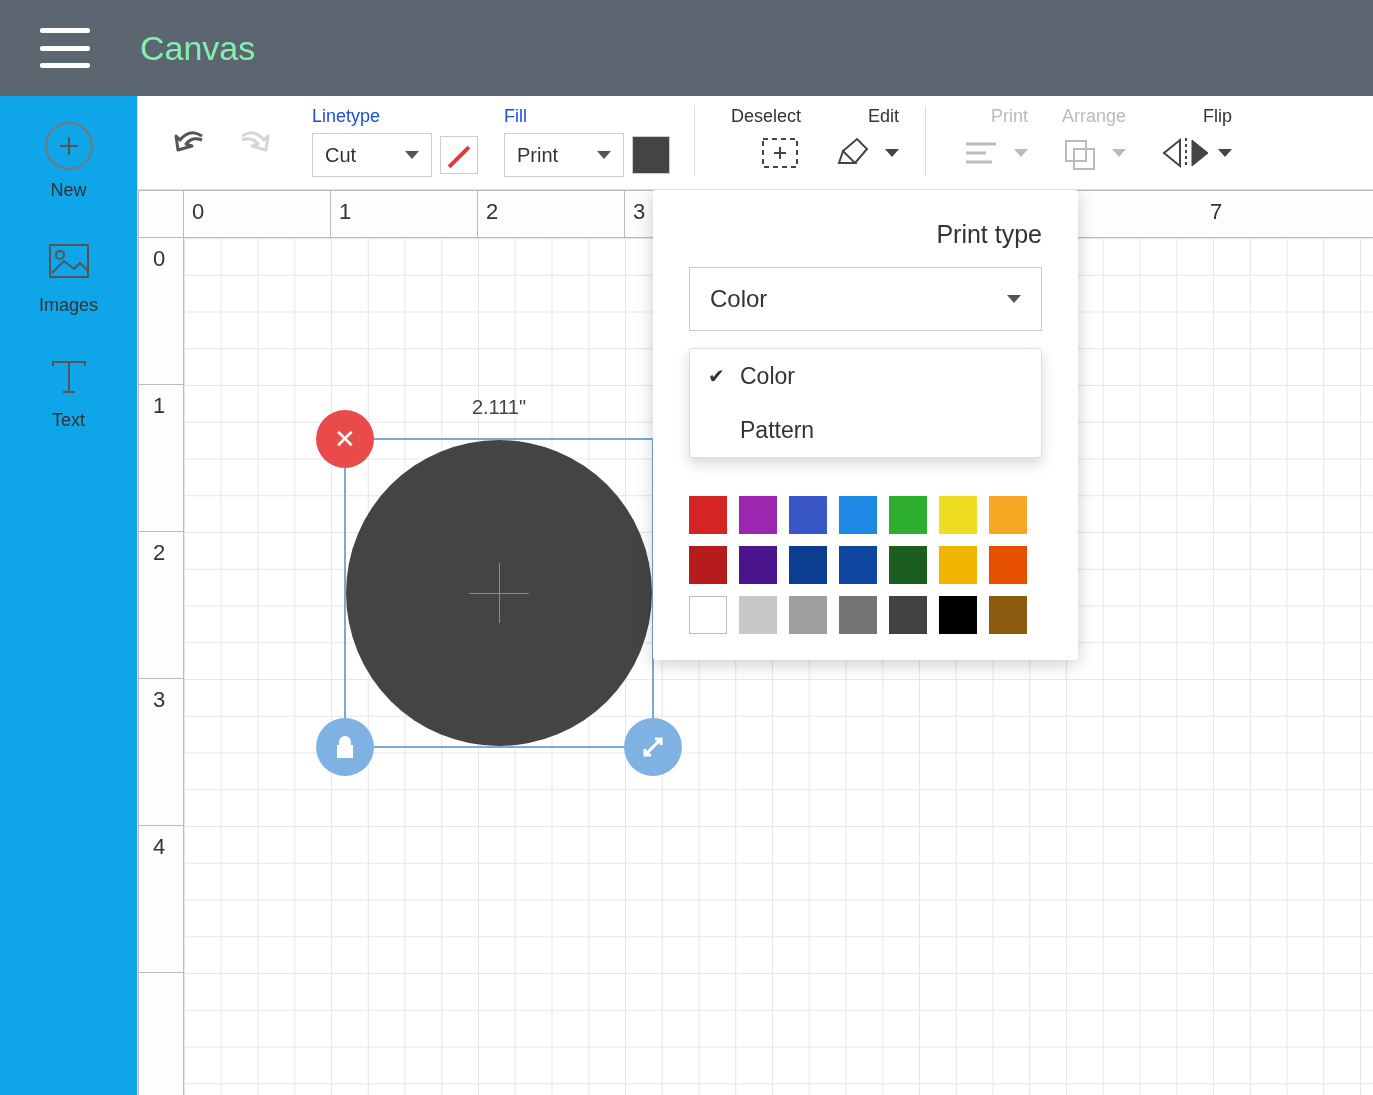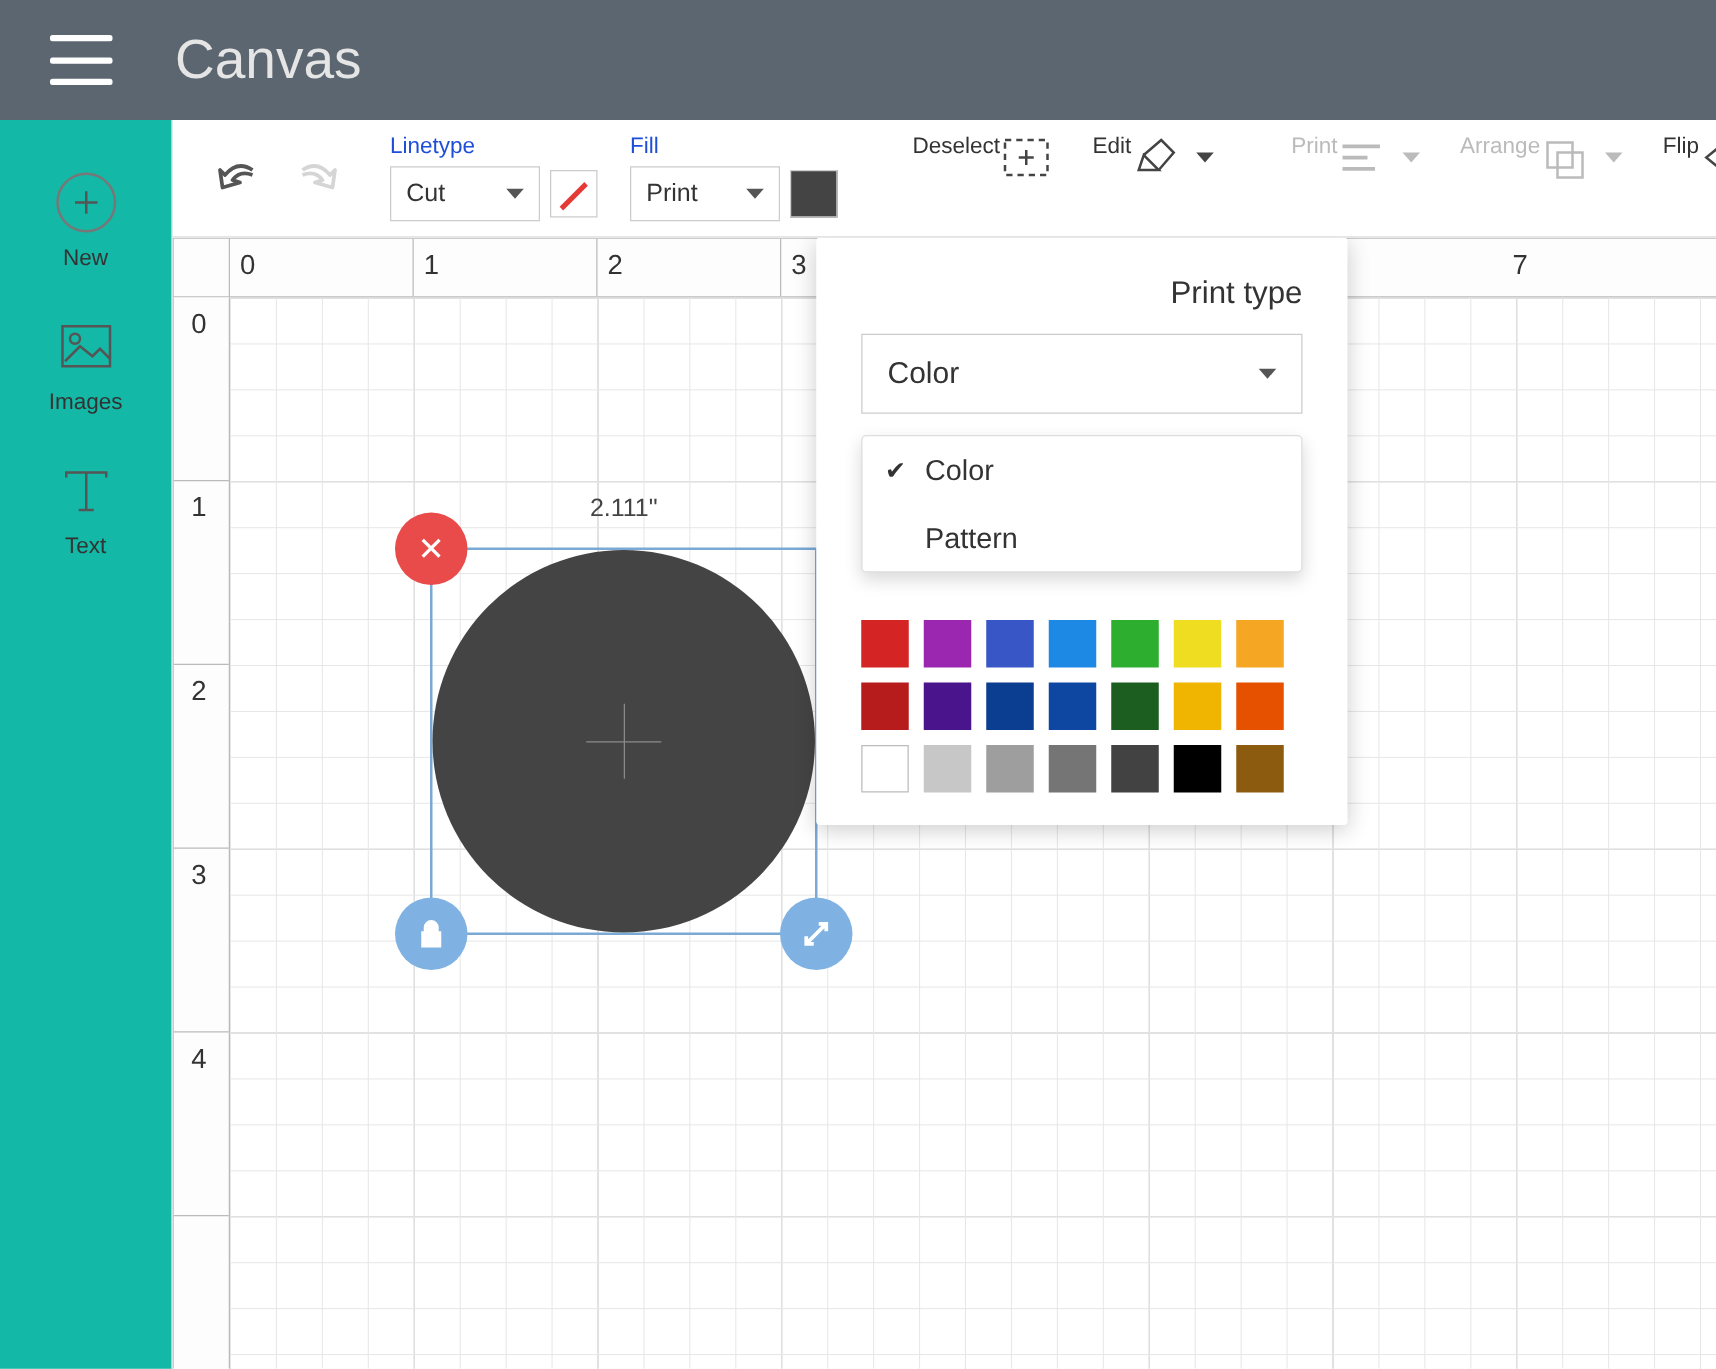--- a/index.html
+++ b/index.html
@@ -2,40 +2,40 @@
 <html><head>
 <meta charset="utf-8">
 <style>
 * { box-sizing: border-box; margin: 0; padding: 0; }
 body { font-family: -apple-system, BlinkMacSystemFont, "Segoe UI", Arial, sans-serif; overflow: hidden; width: 1373px; height: 1095px; background: #f5f5f5; }
 
 
 .header { height: 96px; background: #5c6670; display: flex; align-items: center; padding: 0 40px; }
 .menu-icon { width: 50px; height: 40px; cursor: pointer; display: flex; flex-direction: column; justify-content: space-between; }
 .menu-icon span { display: block; height: 5px; background: #fff; border-radius: 2px; }
-.page-title { color: #e5e5e5; font-size: 44px; font-weight: 400; margin-left: 50px; }
-
-
-.sidebar { position: absolute; top: 96px; left: 0; width: 138px; bottom: 0; background: #14b8a6; border-right: 1px solid #ddd; padding-top: 24px; }
+.page-title { color: #86efac; font-size: 34px; font-weight: 400; margin-left: 50px; }
+
+
+.sidebar { position: absolute; top: 96px; left: 0; width: 138px; bottom: 0; background: #0ea5e9; border-right: 1px solid #ddd; padding-top: 8px; }
 .sidebar-item { display: flex; flex-direction: column; align-items: center; padding: 18px 4px; cursor: pointer; color: #55595c; }
 .sidebar-item .icon { width: 48px; height: 48px; display: flex; align-items: center; justify-content: center; margin-bottom: 10px; }
 .sidebar-item .icon.circled { border: 2px solid #777; border-radius: 50%; }
 .sidebar-item .label { font-size: 18px; color: #333; }
 
 
 .toolbar { position: absolute; top: 96px; left: 138px; right: 0; height: 94px; background: #fff; border-bottom: 1px solid #ddd; display: flex; align-items: flex-start; padding: 10px 24px 0; }
 .tb-group { display: flex; flex-direction: column; margin-right: 14px;}
 .tb-label { font-size: 18px; color: #1d4ed8; margin-bottom: 6px; }
 .tb-select { height: 44px; border: 1px solid #ccc; background: #fff; display: flex; align-items: center; padding: 0 12px; font-size: 20px; color: #333; cursor: pointer; min-width: 120px; justify-content: space-between; }
 .tb-caret { width: 0; height: 0; border-left: 7px solid transparent; border-right: 7px solid transparent; border-top: 8px solid #555; margin-left: 10px; }
 .swatch { width: 38px; height: 38px; border: 1px solid #ccc; margin-left: 8px; cursor: pointer; position: relative; }
 .swatch.red-slash::after { content:''; position:absolute; left:4px; right:4px; top:50%; height:4px; background:#e53935; transform:rotate(-45deg);}
 .swatch.fillcolor { background:#444; }
 .tb-divider { width:1px; background:#ddd; height:70px; margin: 0 20px 0 10px;}
-.tb-action { display:flex; align-items:flex-start; margin: 0 16px; cursor:pointer; color:#333; }
+.tb-action { display:flex; flex-direction:column; align-items:flex-end; margin: 0 16px; cursor:pointer; color:#333; }
 .tb-action.disabled { color:#bbb; }
 .tb-action .atop { font-size:18px; margin-bottom:6px; }
 .tb-action .aicon { height: 40px; display:flex; align-items:center; justify-content:center; }
 .undo-redo { display:flex; align-items:center; margin-right: 30px; margin-top: 20px;}
 .undo-redo svg { margin: 0 10px; cursor:pointer;}
 
 
 .canvas-area { position:absolute; top:190px; left:138px; right:0; bottom:0; background:#fff; overflow:hidden; }
 .ruler-corner { position:absolute; left:0; top:0; width:46px; height:48px; background:#fdfdfd; border-right:1px solid #bbb; border-bottom:1px solid #bbb; border-top:1px solid #bbb; border-left:1px solid #bbb;}
 .ruler-h { position:absolute; left:46px; right:0; top:0; height:48px; background:#fdfdfd; border-bottom:1px solid #bbb; border-top:1px solid #bbb; display:flex;}

